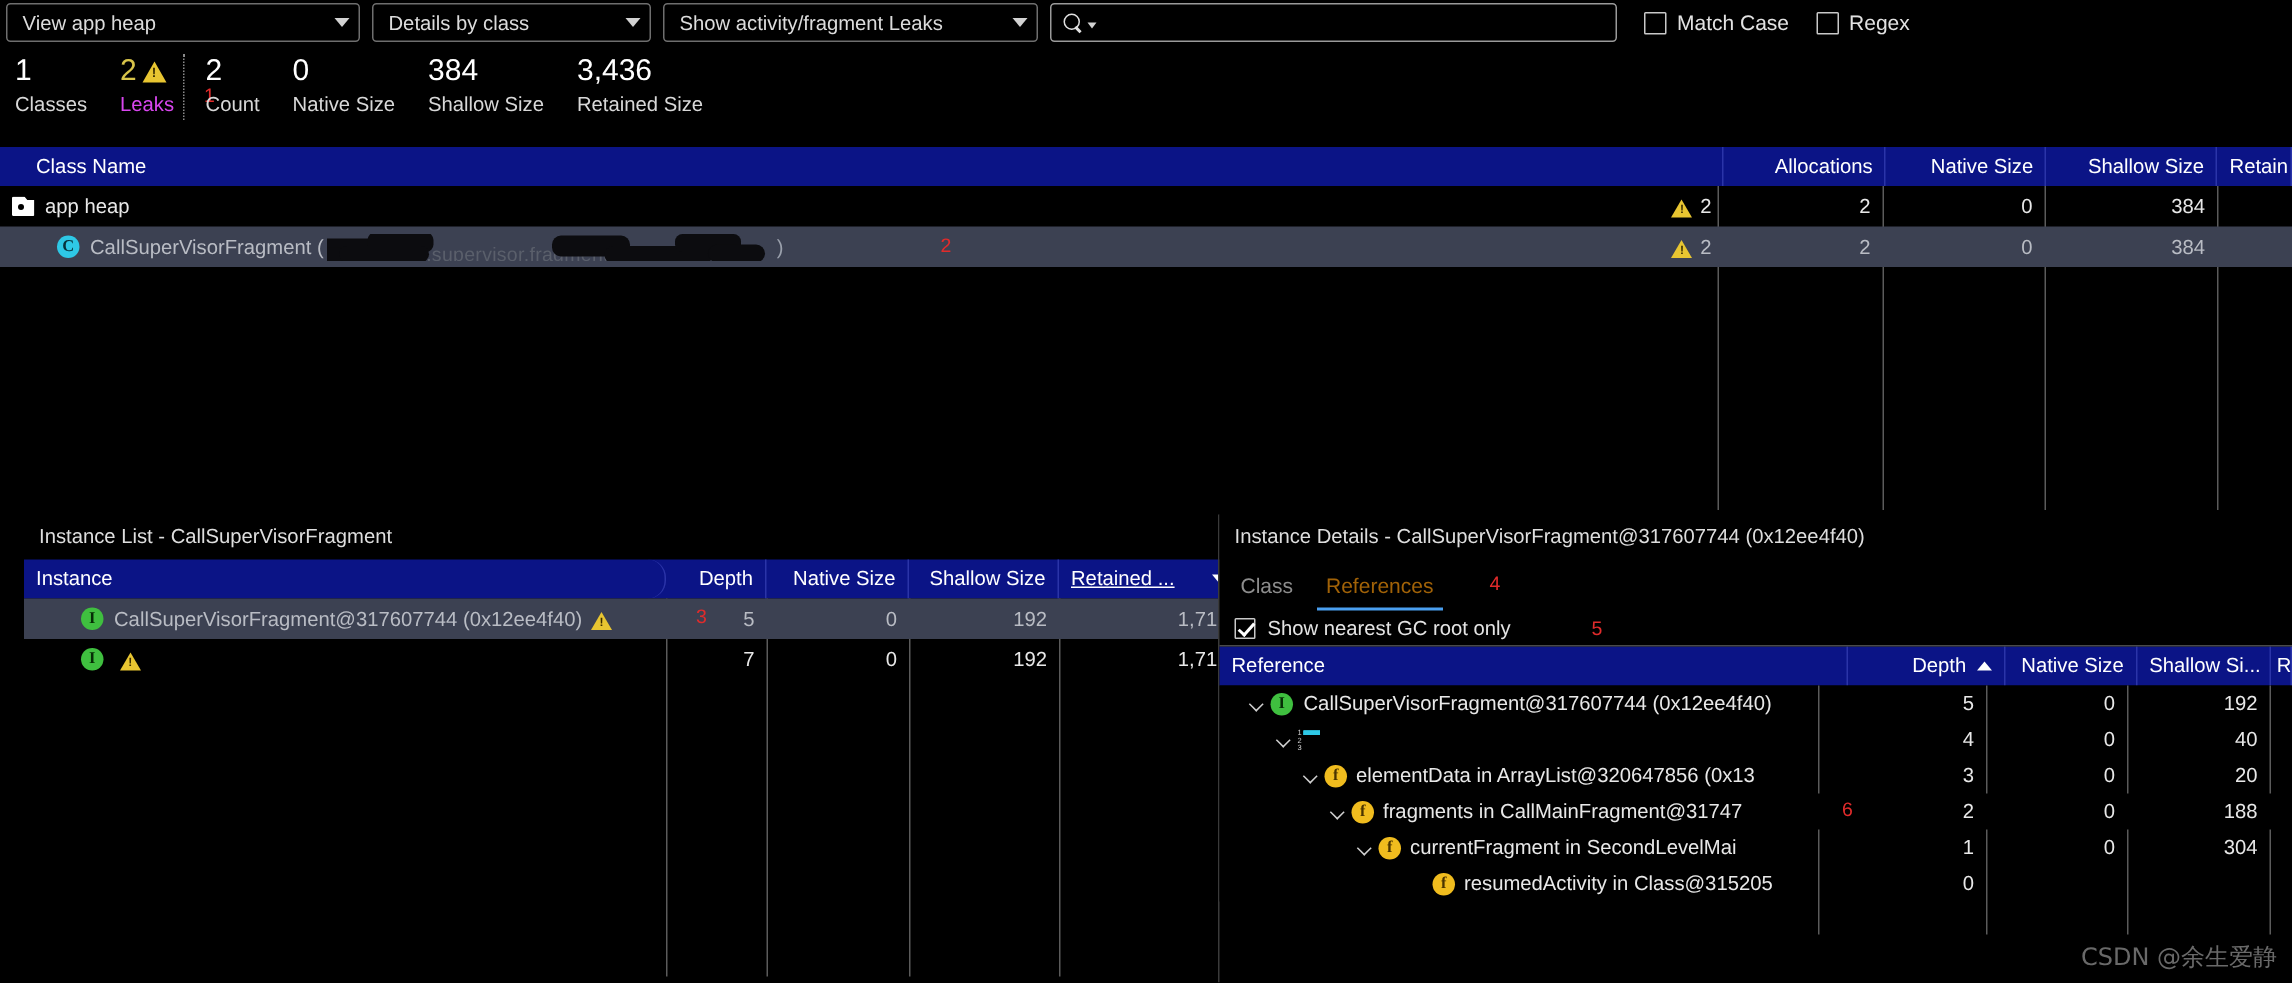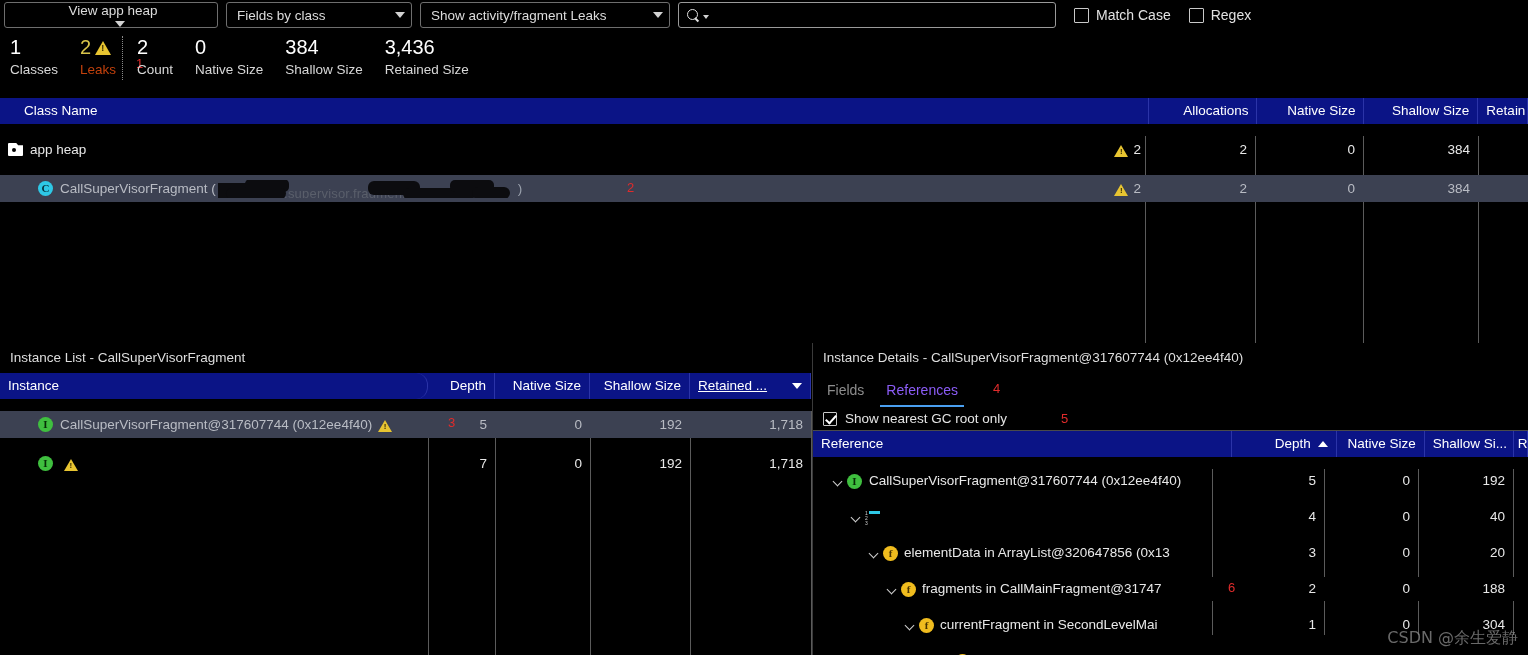--- a/index.html
+++ b/index.html
@@ -22,21 +22,21 @@
     background: #000; display: flex; align-items: center;
     padding: 0 6px 0 10px; color: #dcdcdc; font-size: 13.5px;
     justify-content: space-between; cursor: default;
   }
   .combo .lbl { white-space: nowrap; }
   .caret {
     width: 0; height: 0; margin-left: 14px;
     border-left: 5px solid transparent; border-right: 5px solid transparent;
     border-top: 6px solid #d2d2d2;
   }
-  #combo-view { width: 214px; flex-direction: column; }
+  #combo-view { width: 236px; }
   #combo-arrange { width: 186px; }
   #combo-leaks { width: 250px; }
 
   .searchbox {
     width: 378px; height: 26px; border: 1px solid #9a9a9a; border-radius: 3px;
     background: #000; display: flex; align-items: center; padding: 0 8px; gap: 3px;
   }
   .search-glyph { position: relative; width: 13px; height: 13px; display:block; }
   .search-glyph::before {
     content:""; position:absolute; left:0; top:0; width:9px; height:9px;
@@ -68,21 +68,21 @@
 
   
   .stats {
     position: absolute; left: 0; top: 34px; width: 1528px; height: 62px;
     display: flex; align-items: flex-start; padding-left: 10px;
   }
   .stat { display: flex; flex-direction: column; margin-right: 22px; position: relative; }
   .stat .val { font-size: 20px; color: #ffffff; line-height: 26px; font-weight: 400; }
   .stat .cap { font-size: 13.5px; color: #d8d8d8; line-height: 20px; }
   .stat.leaks .val { color: #d8c44a; display: flex; align-items: center; gap: 4px; }
-  .stat.leaks .cap { color: #c2410c; }
+  .stat.leaks .cap { color: #d946ef; }
   .warn-tri {
     display: inline-block; width: 0; height: 0;
     border-left: 8px solid transparent; border-right: 8px solid transparent;
     border-bottom: 14px solid #e8c531; position: relative; top: 1px;
   }
   .warn-tri::after {
     content: "!"; position: absolute; left: -2px; top: 2px; font-size: 9px;
     color: #3a2d00; font-weight: bold; line-height: 10px;
   }
   .vsep {
@@ -103,21 +103,21 @@
     border-right: 1px solid #2b34a8; white-space: nowrap; overflow: hidden;
   }
   .th.num { text-align: right; }
   .sort-asc, .sort-desc {
     display: inline-block; width: 0; height: 0; margin-left: 7px; vertical-align: 2px;
     border-left: 5px solid transparent; border-right: 5px solid transparent;
   }
   .sort-asc { border-bottom: 6px solid #ffffff; }
   .sort-desc { border-top: 6px solid #ffffff; }
 
-  .row { display: flex; align-items: flex-end; height: 27px; font-size: 13.5px; margin-top: 12px; }
+  .row { display: flex; align-items: flex-end; height: 27px; font-size: 13.5px; }
   .row .cell { height: 27px; line-height: 27px; padding: 0 8px; white-space: nowrap; overflow: hidden; }
   .cell.num { text-align: right; }
   .row.selected { background: #3c4152; color: #b9bcc4; }
   .row.normal { background: #000000; color: #e8e8e8; }
 
   
   .class-panel { position: absolute; left: 0; top: 98px; width: 1528px; height: 242px; background:#000; }
   .class-body { position: relative; height: 216px; }
   .col-line { position: absolute; top: 0; bottom: 0; width: 1px; background: #5b5b5b; }
 
@@ -175,28 +175,28 @@
   .name-cell { display: flex; align-items: center; padding-left: 8px; overflow: hidden; }
   .redact { position: relative; display: inline-block; }
   .redact .blob { position: absolute; background: #0c0c0f; border-radius: 7px; }
 
   
   .bottom { position: absolute; left: 0; top: 343px; width: 1528px; height: 312px; }
   .pane-title {
     height: 30px; line-height: 30px; font-size: 13.5px; color: #dedede;
     padding-left: 10px; background: #000; white-space: nowrap; overflow: hidden;
   }
-  .left-pane { position: absolute; left: 0; top: 0; width: 811px; height: 312px; background:#000; }
+  .left-pane { position: absolute; left: 16px; top: 0; width: 811px; height: 312px; background:#000; }
   .right-pane { position: absolute; left: 812px; top: 0; width: 716px; height: 312px; background:#000;
                 border-left: 1px solid #3a3a3a; }
   .inst-body { position: relative; height: 252px; }
 
   .tabs { display: flex; align-items: center; height: 34px; padding-left: 14px; gap: 22px; position: relative; }
   .tab { font-size: 14px; color: #8d8d8d; height: 34px; line-height: 34px; position: relative; cursor: default; }
-  .tab.active { color: #8b5cf6; }
+  .tab.active { color: #a16207; }
   .tab.active::after {
     content: ""; position: absolute; left: -6px; right: -6px; bottom: 0; height: 2.5px; background: #4a9ff0;
   }
   .gcrow { display: flex; align-items: center; height: 24px; padding-left: 10px; gap: 8px;
            border-bottom: 1px solid #4a4a4a; position: relative; }
   .gc-label { font-size: 13.5px; color: #e4e4e4; }
   .ref-body { position: relative; height: 166px; }
 
   .chev {
     width: 11px; height: 11px; flex: none; margin-right: 3px; position: relative; display:inline-block;
@@ -218,21 +218,21 @@
 <body>
 
 <div id="root">
 
   <div class="toolbar">
     <div class="combo" id="combo-view">
       <span class="lbl">View app heap</span>
       <span class="caret"></span>
     </div>
     <div class="combo" id="combo-arrange">
-      <span class="lbl">Fields by class</span>
+      <span class="lbl">Details by class</span>
       <span class="caret"></span>
     </div>
     <div class="combo" id="combo-leaks">
       <span class="lbl">Show activity/fragment Leaks</span>
       <span class="caret"></span>
     </div>
 
     <div class="searchbox">
       <span class="search-glyph"></span>
       <span class="search-caret"></span>
@@ -386,21 +386,21 @@
           <div class="cell num" style="width:100px;">192</div>
           <div class="cell num" style="width:121px;">1,718</div>
         </div>
       </div>
     </div>
 
     <div class="right-pane">
       <div class="pane-title">Instance Details - CallSuperVisorFragment@317607744 (0x12ee4f40)</div>
 
       <div class="tabs">
-        <div class="tab">Fields</div>
+        <div class="tab">Class</div>
         <div class="tab active">References</div>
         <span class="annot" style="left:180px; top:8px;">4</span>
       </div>
 
       <div class="gcrow">
         <span class="chkbox checked" style="width:14px;height:14px;"></span>
         <span class="gc-label">Show nearest GC root only</span>
         <span class="annot" style="left:248px; top:4px;">5</span>
       </div>
 

